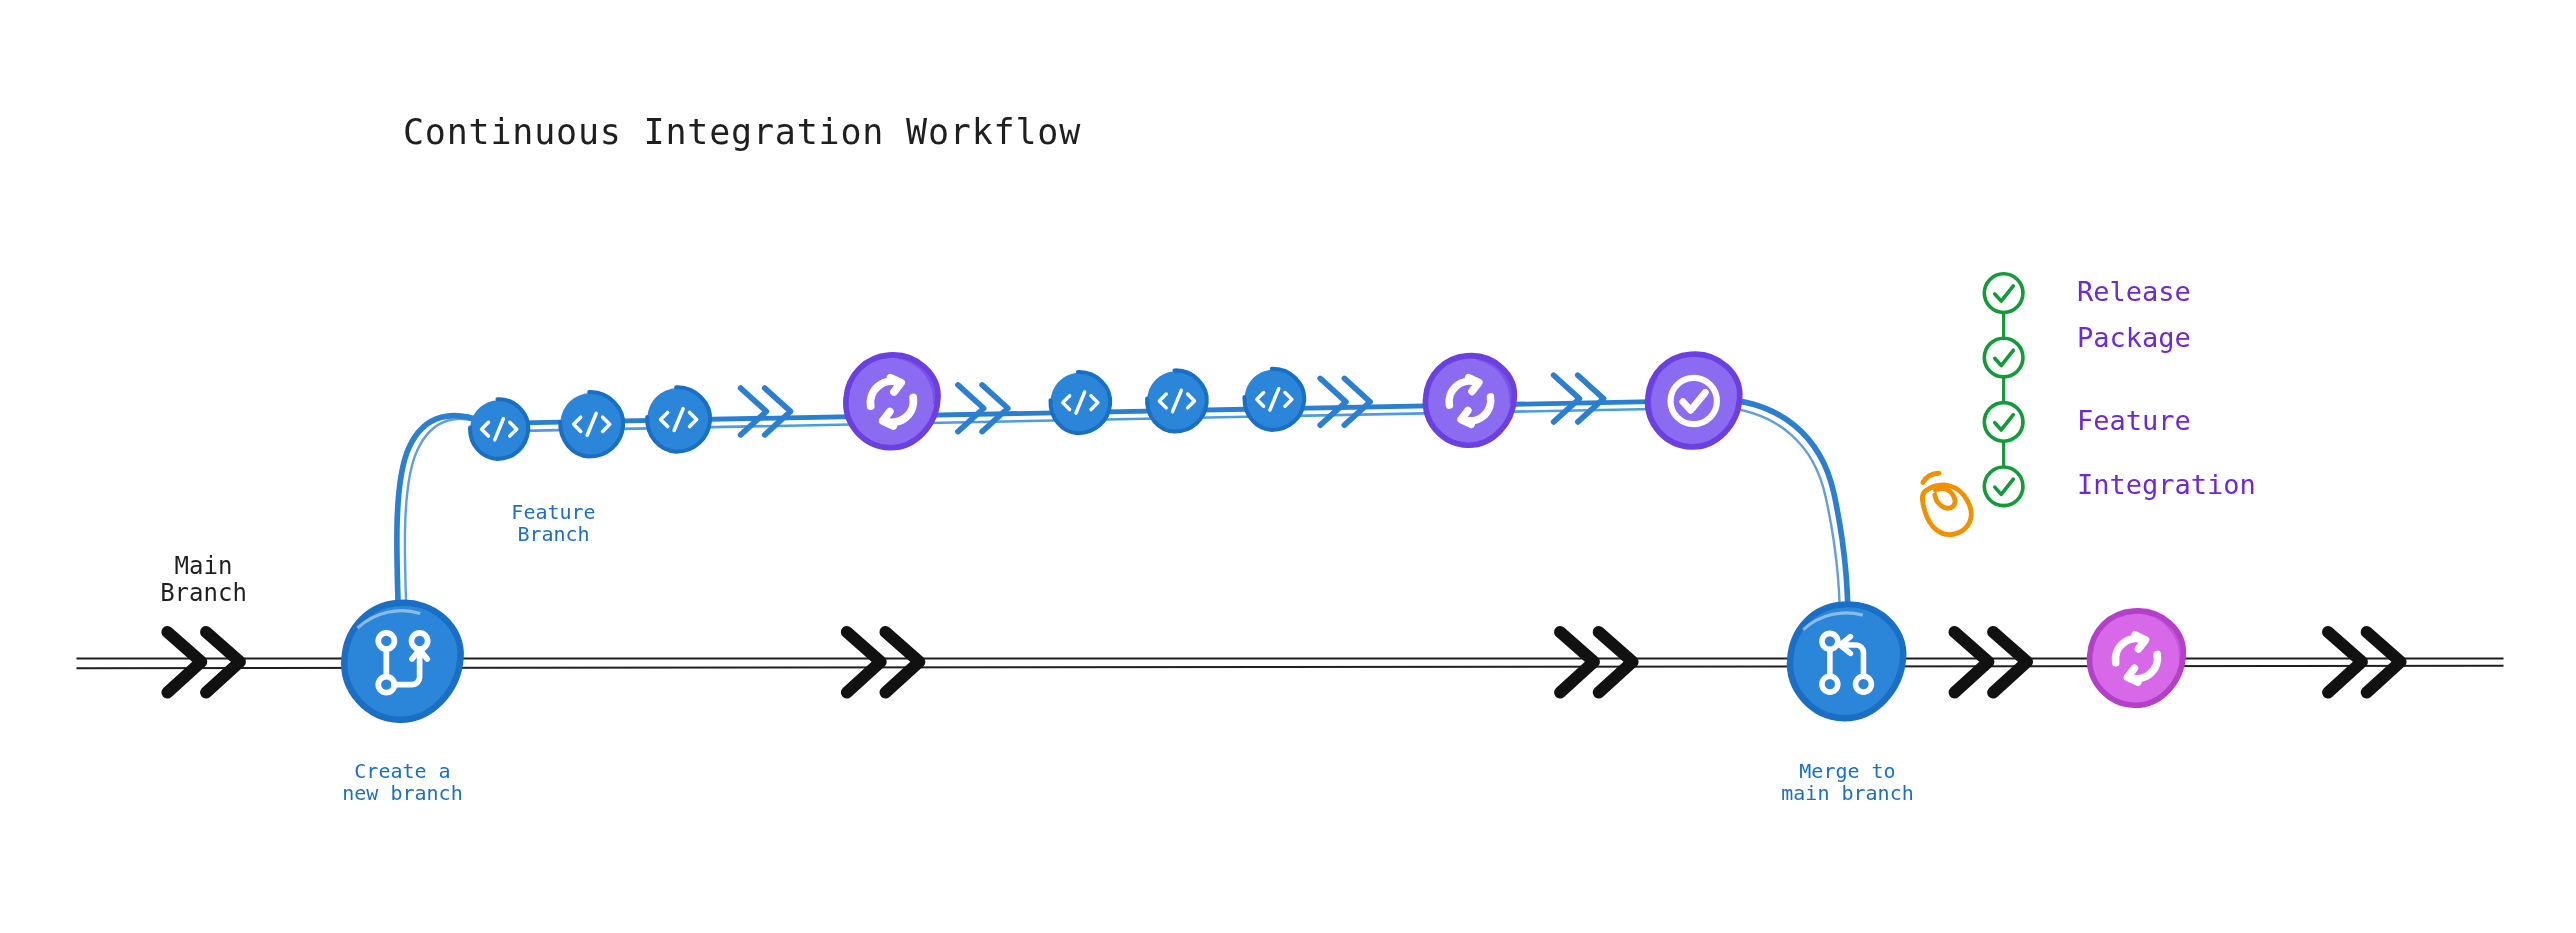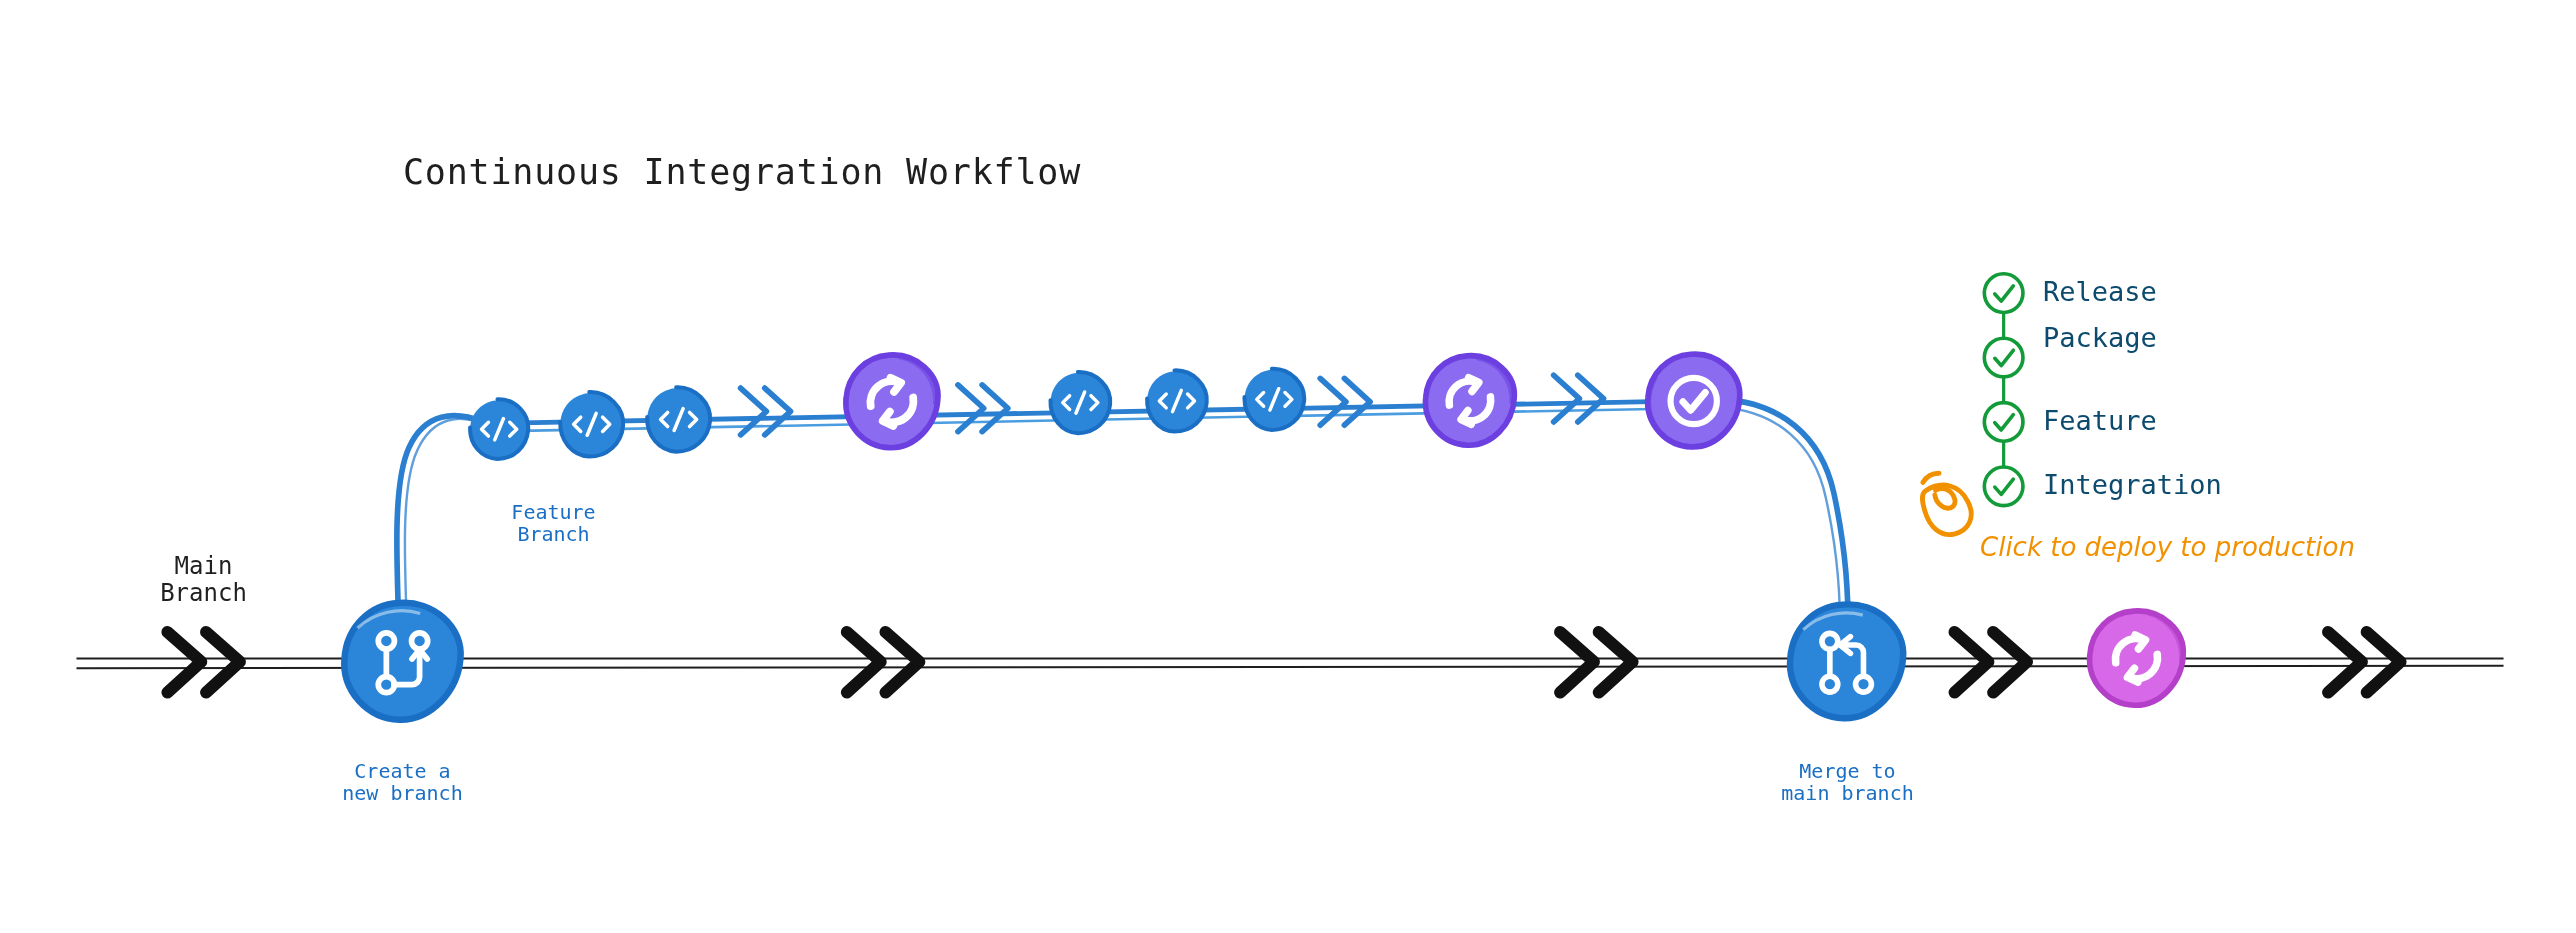--- a/index.html
+++ b/index.html
@@ -1,24 +1,24 @@
 <!DOCTYPE html>
 <html style="font-size:13px"><head>
 <meta charset="utf-8">
 <style>
   html,body{margin:0;padding:0;background:#ffffff;}
   body{width:2576px;height:934px;overflow:hidden;font-family:"DejaVu Sans Mono",monospace;}
   #stage{position:relative;width:2576px;height:934px;background:#fff;}
   #svg{position:absolute;left:0;top:0;width:2576px;height:934px;}
 
   .txt{position:absolute;white-space:pre;line-height:1.12;}
-  .title{font-family:"DejaVu Sans Mono",monospace;font-size:35px;color:#1f1f1f;letter-spacing:0.8px;margin-top:40px;}
+  .title{font-family:"DejaVu Sans Mono",monospace;font-size:35px;color:#1f1f1f;letter-spacing:0.8px;}
   .mainlbl{font-family:"DejaVu Sans Mono",monospace;font-size:24px;color:#1f1f1f;text-align:center;}
   .bluelbl{font-family:"DejaVu Sans Mono",monospace;font-size:20px;color:#1a6fc4;text-align:center;}
-  .chklbl{font-family:"DejaVu Sans Mono",monospace;font-size:27px;color:#0c4a6e;white-space:pre;}
+  .chklbl{font-family:"DejaVu Sans Mono",monospace;font-size:27px;color:#6d28d9;white-space:pre;margin-left:34px;}
   .hint{font-family:"DejaVu Sans",sans-serif;font-size:26px;color:#f29100;white-space:pre;font-style:italic;}
 </style>
 </head>
 <body>
 
 <div id="stage">
 
   <svg id="svg" viewBox="0 0 3200 1160">
     <defs>
       <g id="code-glyph">
@@ -237,16 +237,15 @@
   <div class="txt bluelbl" style="left:1743px;top:760px;width:209px;">Merge to
 main branch</div>
   <div class="txt bluelbl" style="left:308px;top:760px;width:189px;">Create a
 new branch</div>
 
   <div class="txt chklbl" style="left:2043px;top:277px;">Release</div>
   <div class="txt chklbl" style="left:2043px;top:323px;">Package</div>
   <div class="txt chklbl" style="left:2043px;top:406px;">Feature</div>
   <div class="txt chklbl" style="left:2043px;top:470px;">Integration</div>
 
-  <div class="txt hint" style="left:1980px;top:533px;">Click to deploy to production</div>
 
 </div>
 
 
 </body></html>

